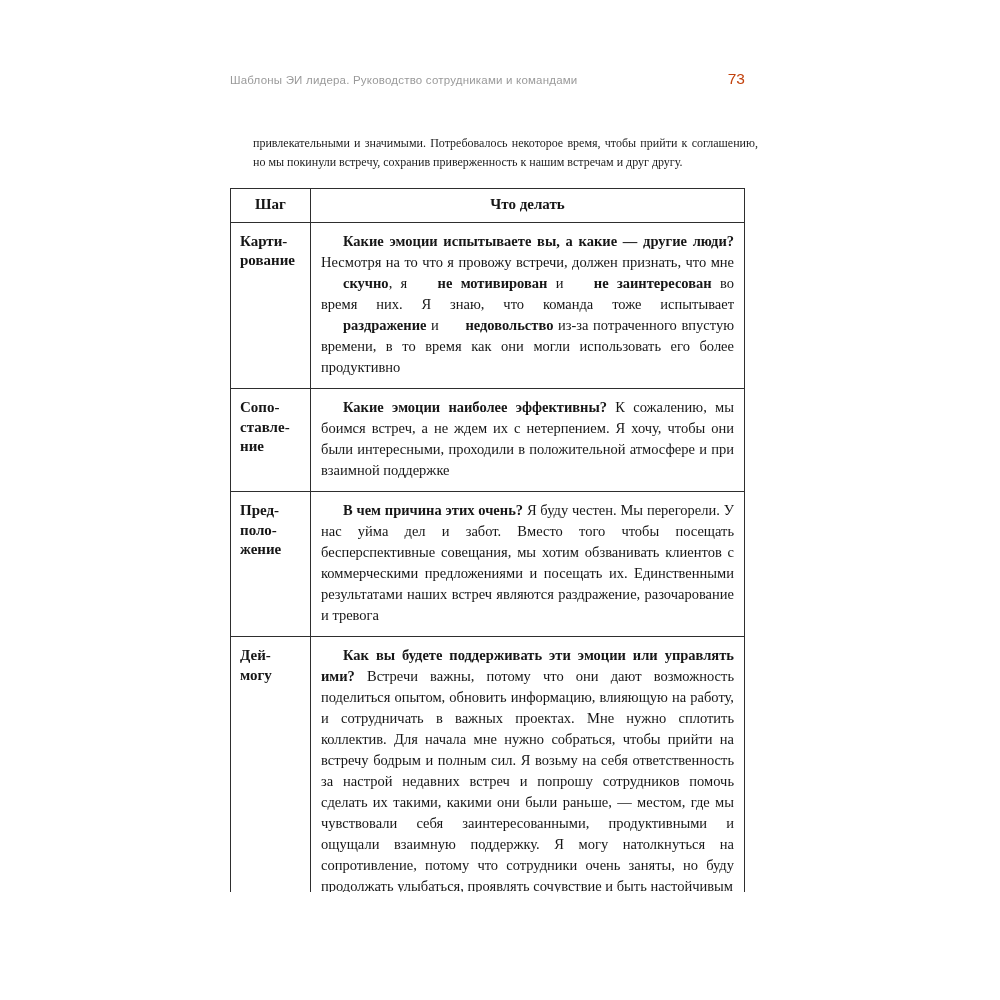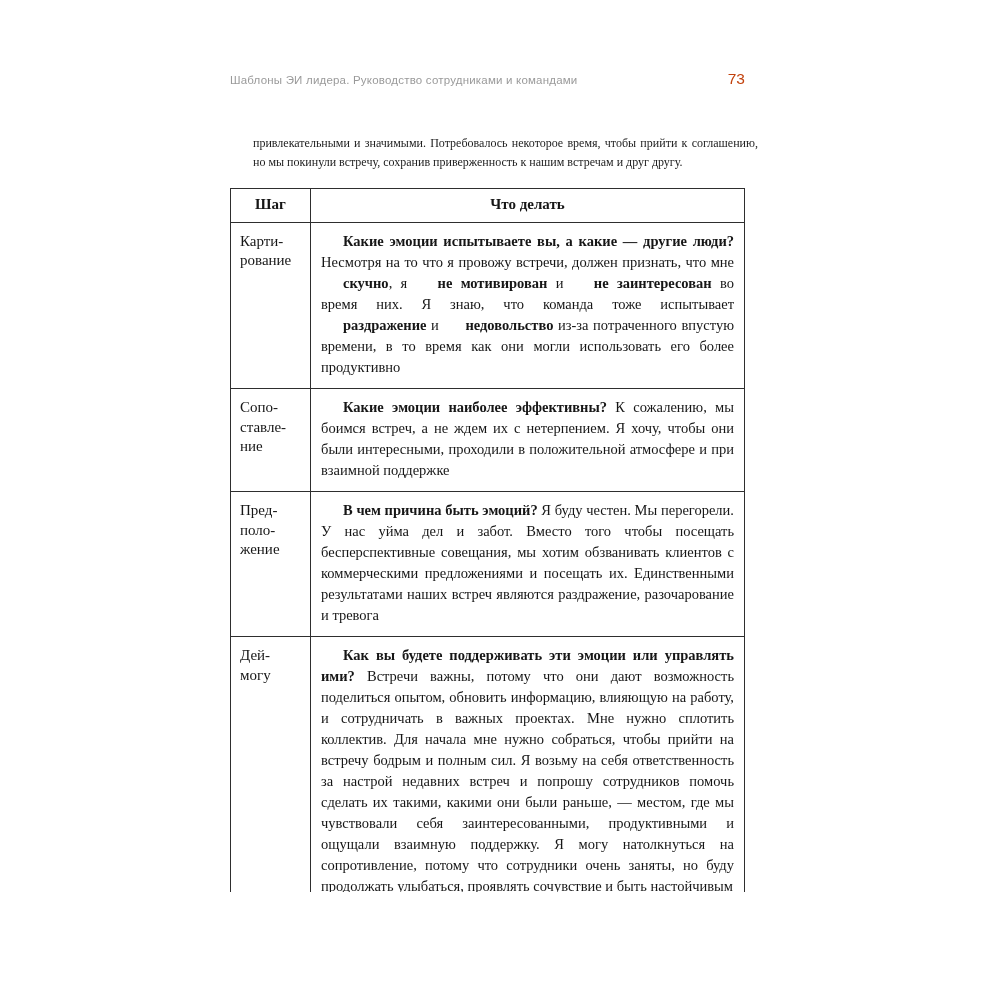--- a/index.html
+++ b/index.html
@@ -60,21 +60,21 @@
     vertical-align: top;
   }
   .steps thead th {
     text-align: center;
     font-weight: bold;
     font-size: 15px;
     padding: 5px 6px 6px 6px;
   }
   .col-step { width: 80px; }
   .step-cell {
-    font-weight: normal;
+    font-weight: bold;
     font-size: 15px;
     line-height: 1.3;
     padding: 9px 5px 9px 9px;
     white-space: pre-line;
   }
   .detail-cell {
     padding: 8px 10px 10px 10px;
     text-align: justify;
   }
   .detail-cell .b { font-weight: bold; margin-left: 22px; }
@@ -108,21 +108,21 @@
           <tr>
             <td class="step-cell">Сопо-
 ставле-
 ние</td>
             <td class="detail-cell"><span class="b">Какие эмоции наиболее эффективны? </span><span>К сожалению, мы боимся встреч, а не ждем их с нетерпением. Я хочу, чтобы они были интересными, проходили в положительной атмосфере и при взаимной поддержке</span></td>
           </tr>
           <tr>
             <td class="step-cell">Пред-
 поло-
 жение</td>
-            <td class="detail-cell"><span class="b">В чем причина быть эмоций? </span><span>Я буду честен. Мы перегорели. У нас уйма дел и забот. Вместо того чтобы посещать бесперспективные совещания, мы хотим обзванивать клиентов с коммерческими предложениями и посещать их. Единственными результатами наших встреч являются раздражение, разочарование и тревога</span></td>
+            <td class="detail-cell"><span class="b">В чем причина этих очень? </span><span>Я буду честен. Мы перегорели. У нас уйма дел и забот. Вместо того чтобы посещать бесперспективные совещания, мы хотим обзванивать клиентов с коммерческими предложениями и посещать их. Единственными результатами наших встреч являются раздражение, разочарование и тревога</span></td>
           </tr>
           <tr>
             <td class="step-cell">Дей-
 могу</td>
             <td class="detail-cell"><span class="b">Как вы будете поддерживать эти эмоции или управлять ими? </span><span>Встречи важны, потому что они дают возможность поделиться опытом, обновить информацию, влияющую на работу, и сотрудничать в важных проектах. Мне нужно сплотить коллектив. Для начала мне нужно собраться, чтобы прийти на встречу бодрым и полным сил. Я возьму на себя ответственность за настрой недавних встреч и попрошу сотрудников помочь сделать их такими, какими они были раньше, — местом, где мы чувствовали себя заинтересованными, продуктивными и ощущали взаимную поддержку. Я могу натолкнуться на сопротивление, потому что сотрудники очень заняты, но буду продолжать улыбаться, проявлять сочувствие и быть настойчивым</span></td>
           </tr>
         </tbody>
     </table>
 
   </div>

